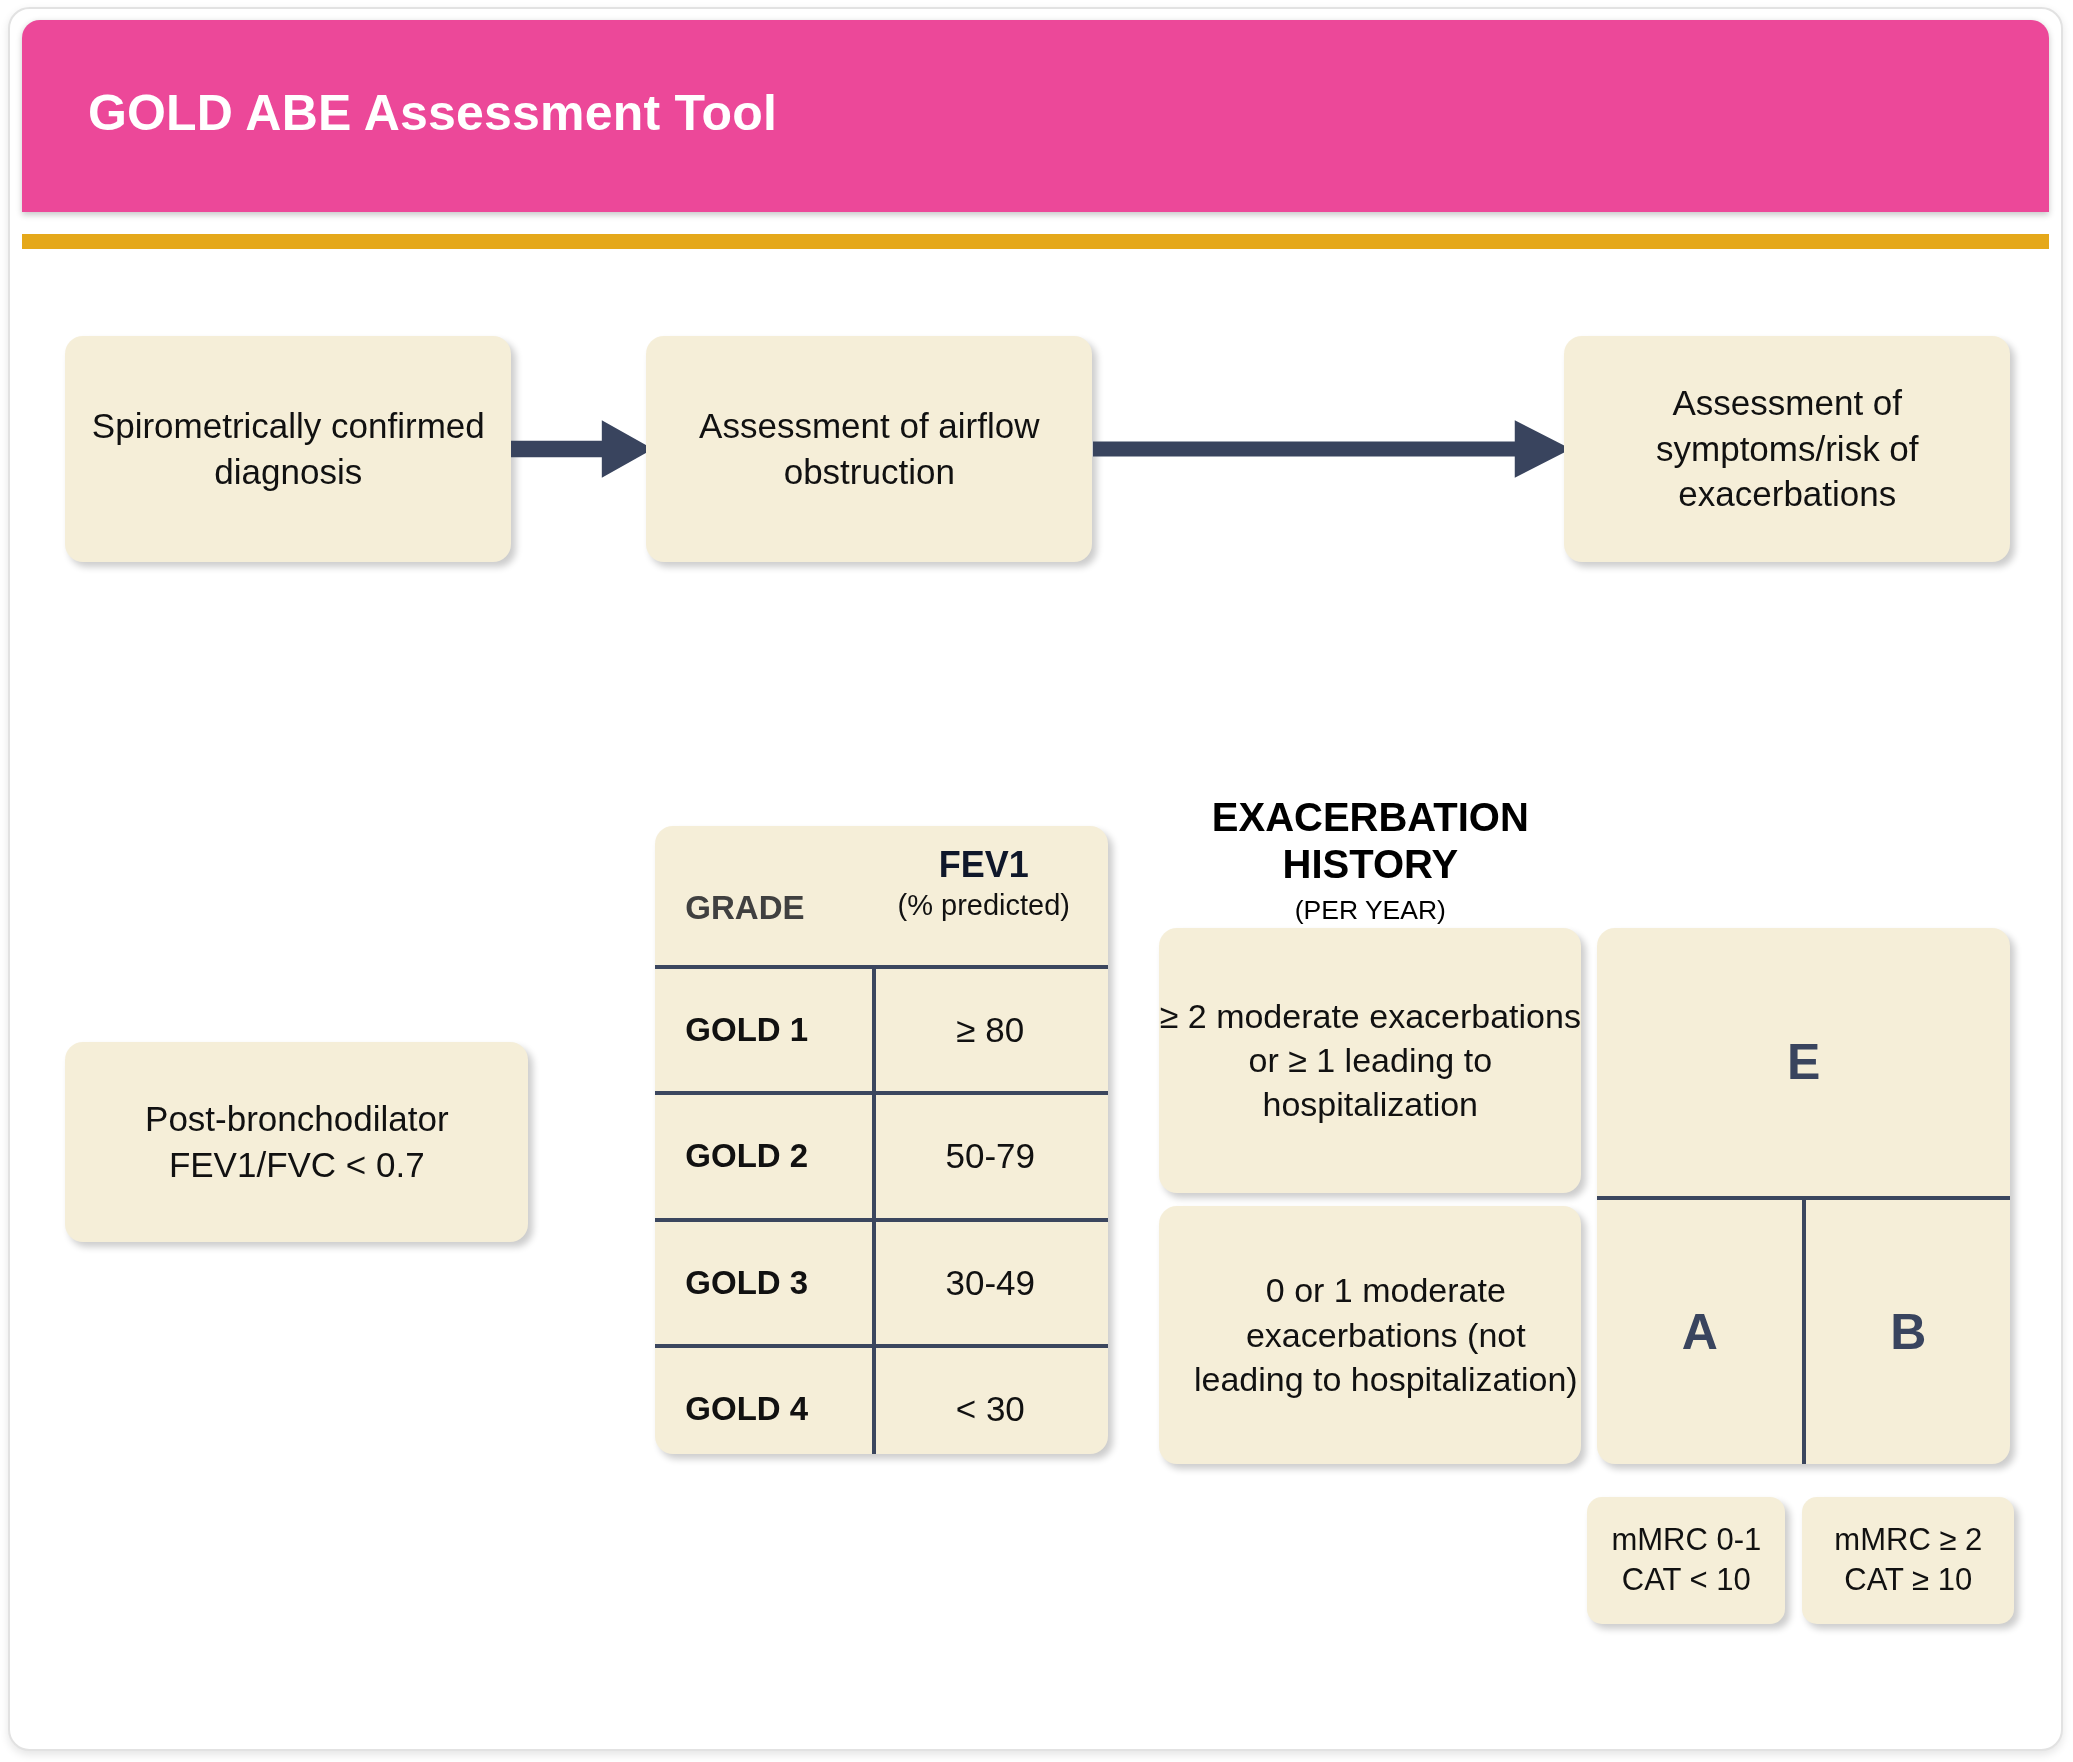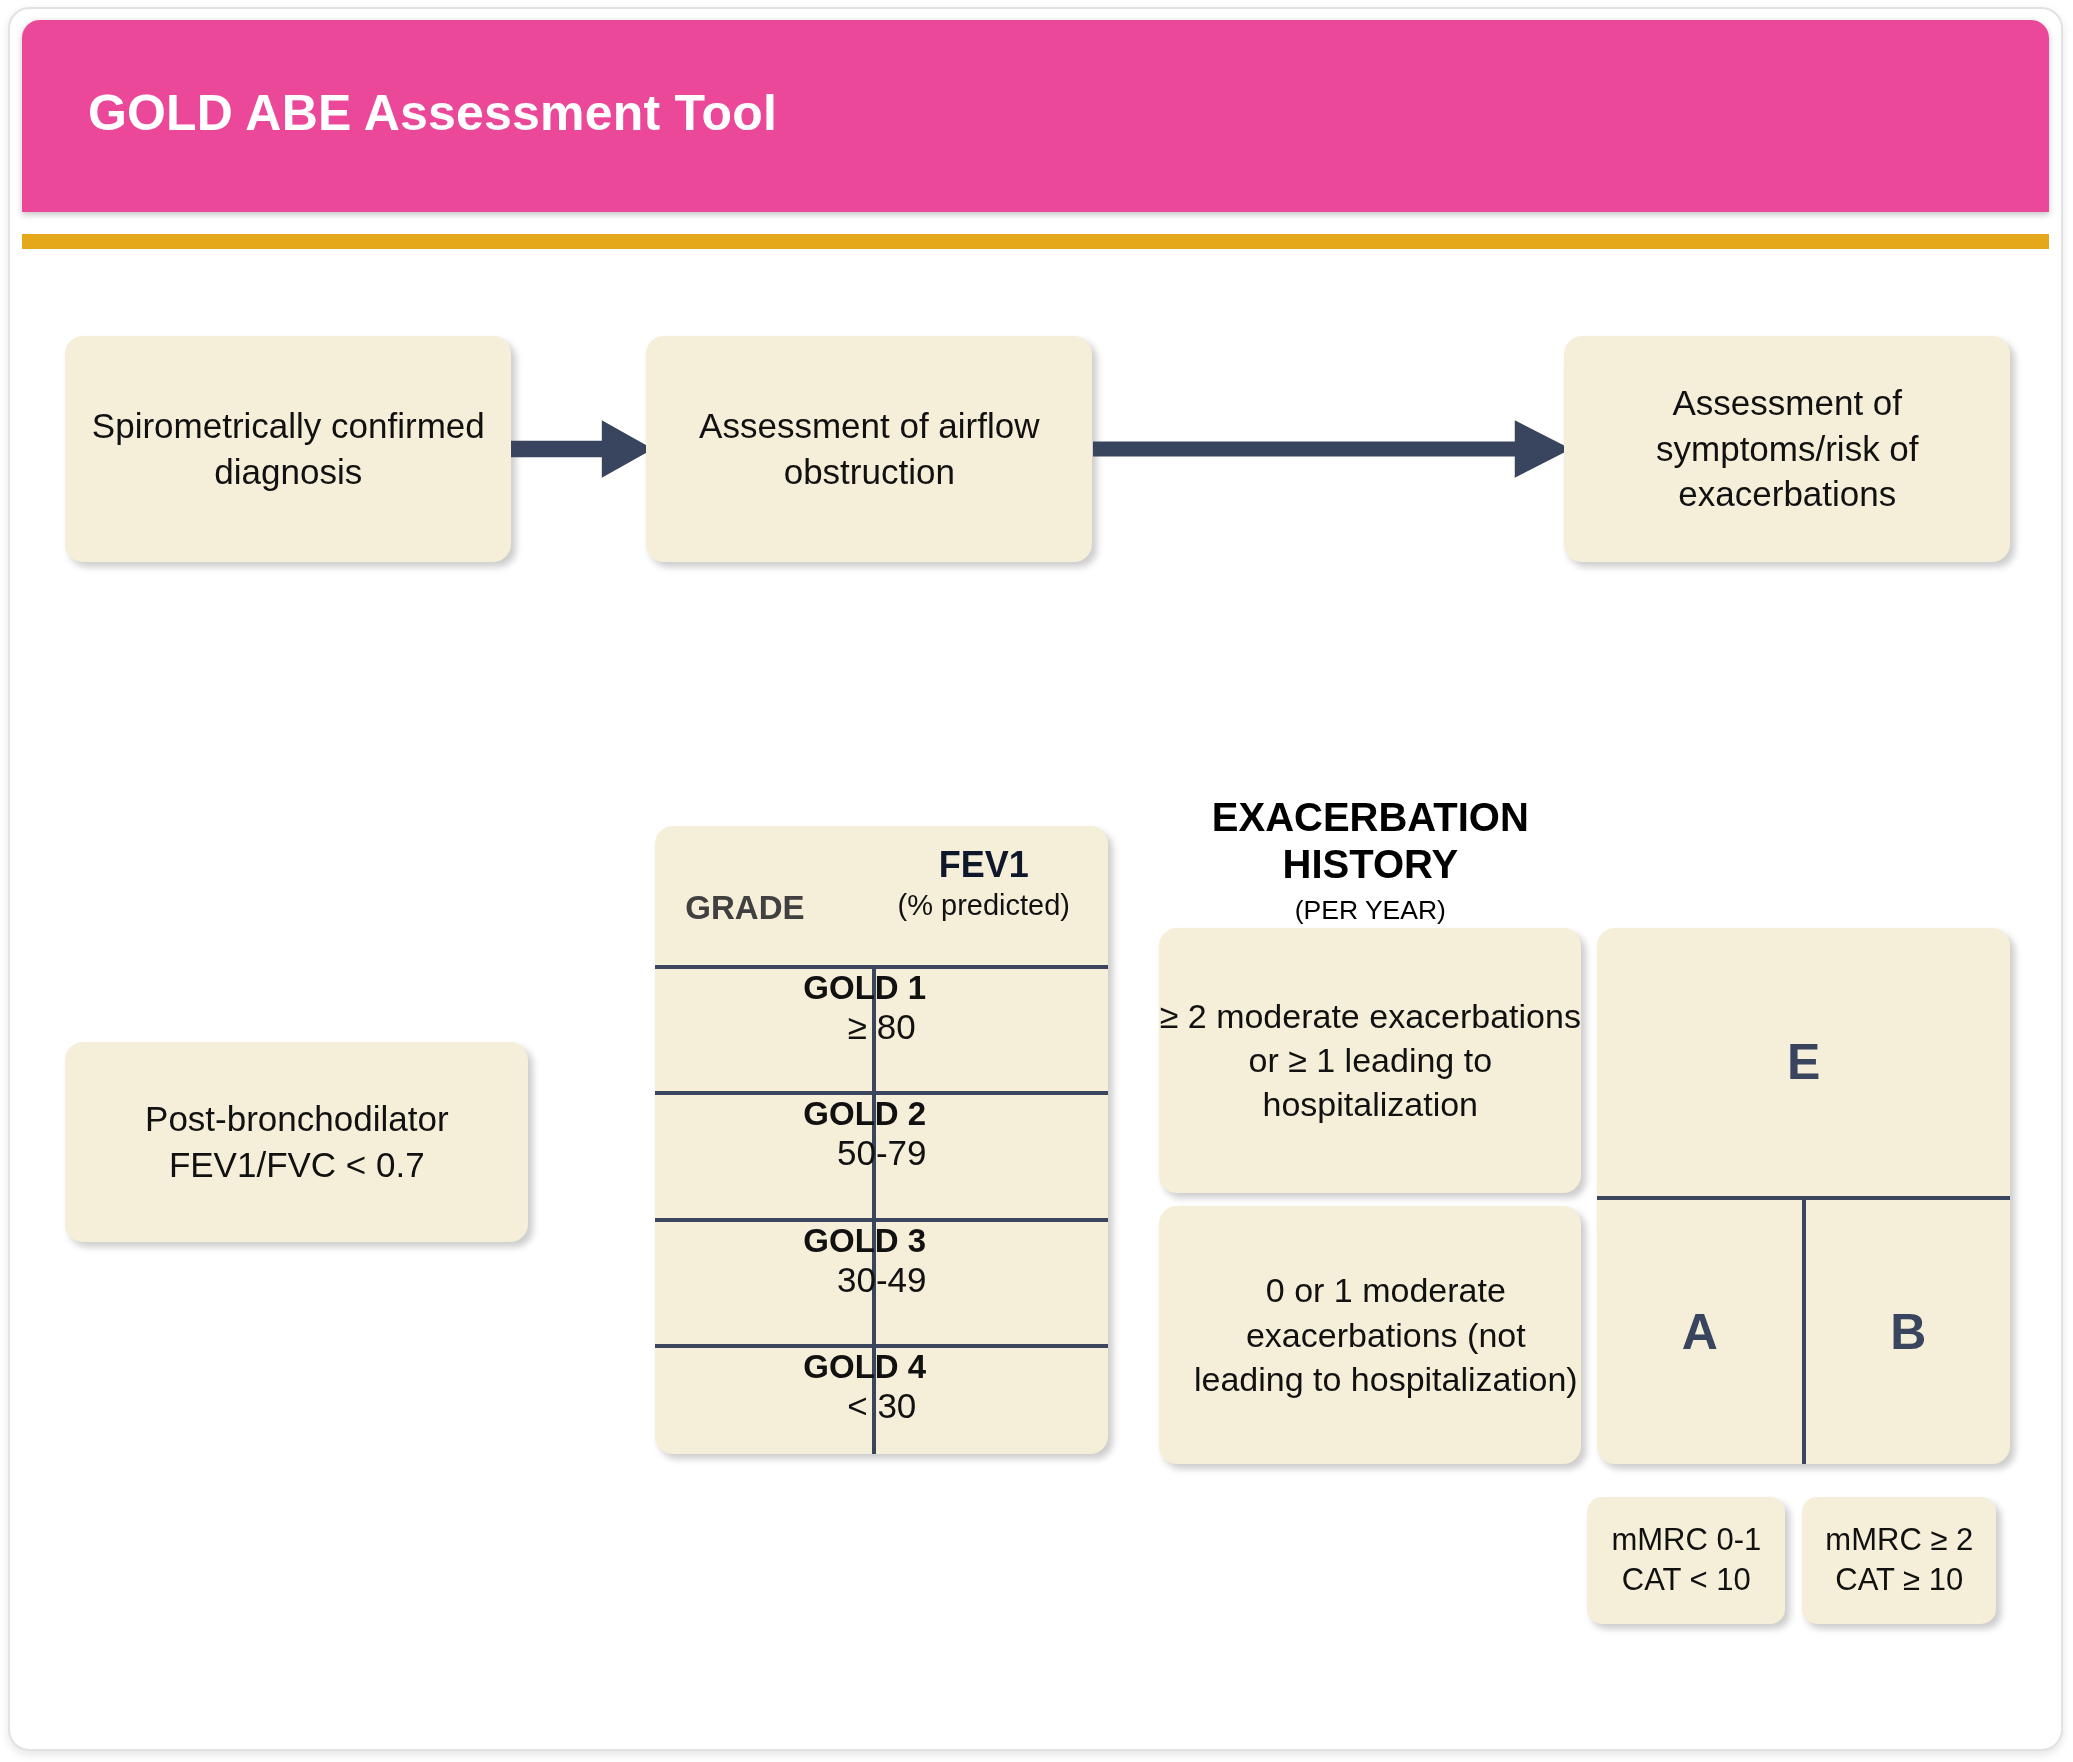--- a/index.html
+++ b/index.html
@@ -135,21 +135,21 @@
     background: #3b465e;
   }
   .gt-vrule {
     position: absolute;
     left: 217px; width: 4.1px;
     background: #3b465e;
   }
   .gt-row {
     position: absolute;
     left: 0; width: 100%; height: 122px;
-    display: flex; align-items: center; flex-direction: column;
+    display: flex; align-items: center;
   }
   .gt-grade {
     width: 217px;
     padding-left: 30px;
     box-sizing: border-box;
     font-size: 33px; font-weight: bold; color: #111;
   }
   .gt-value {
     flex: 1;
     text-align: center;
@@ -213,21 +213,21 @@
     left: 205px; top: 272px; width: 3.3px; height: 264px;
     background: #3b465e;
   }
 
   
   #box-sym-low {
     left: 1577px; top: 1488px; width: 198px; height: 127px;
     font-size: 31px; border-radius: 15px;
   }
   #box-sym-high {
-    left: 1792px; top: 1488px; width: 194px; height: 127px;
+    left: 1792px; top: 1488px; width: 212px; height: 127px;
     font-size: 31px; border-radius: 15px;
   }
   .symptoms-label {
     position: absolute;
     left: 1577px; top: 1653px; width: 413px;
     text-align: center;
     font-size: 32px; font-weight: bold; color: #000;
   }
 </style>
 </head>

